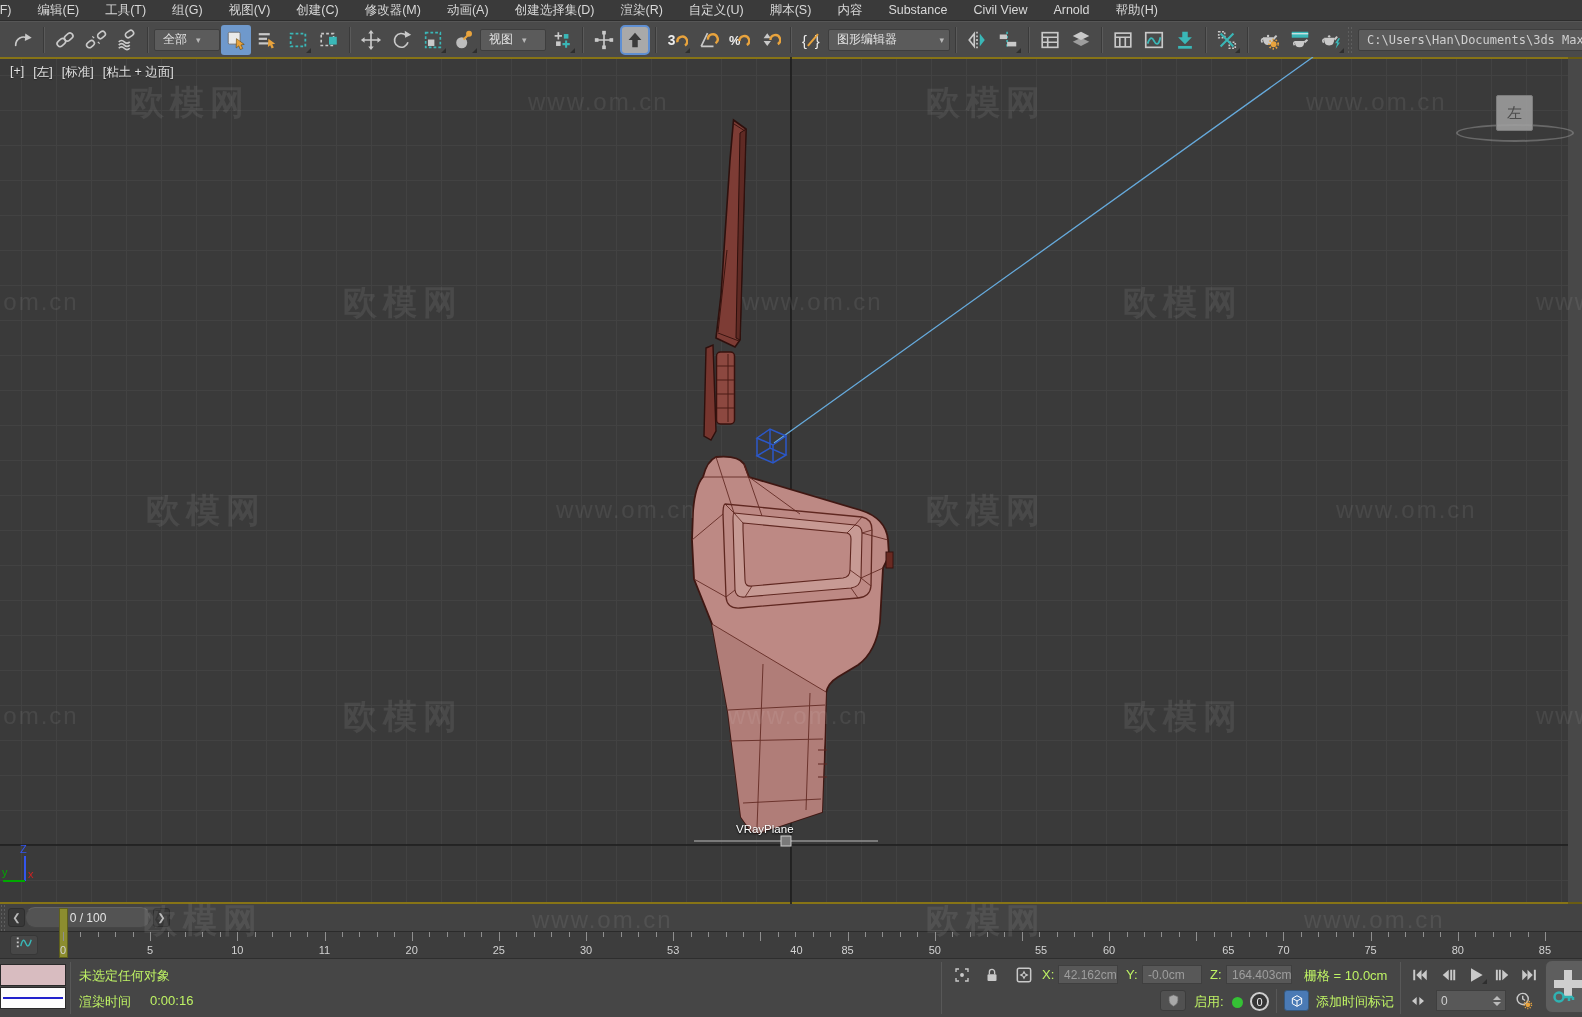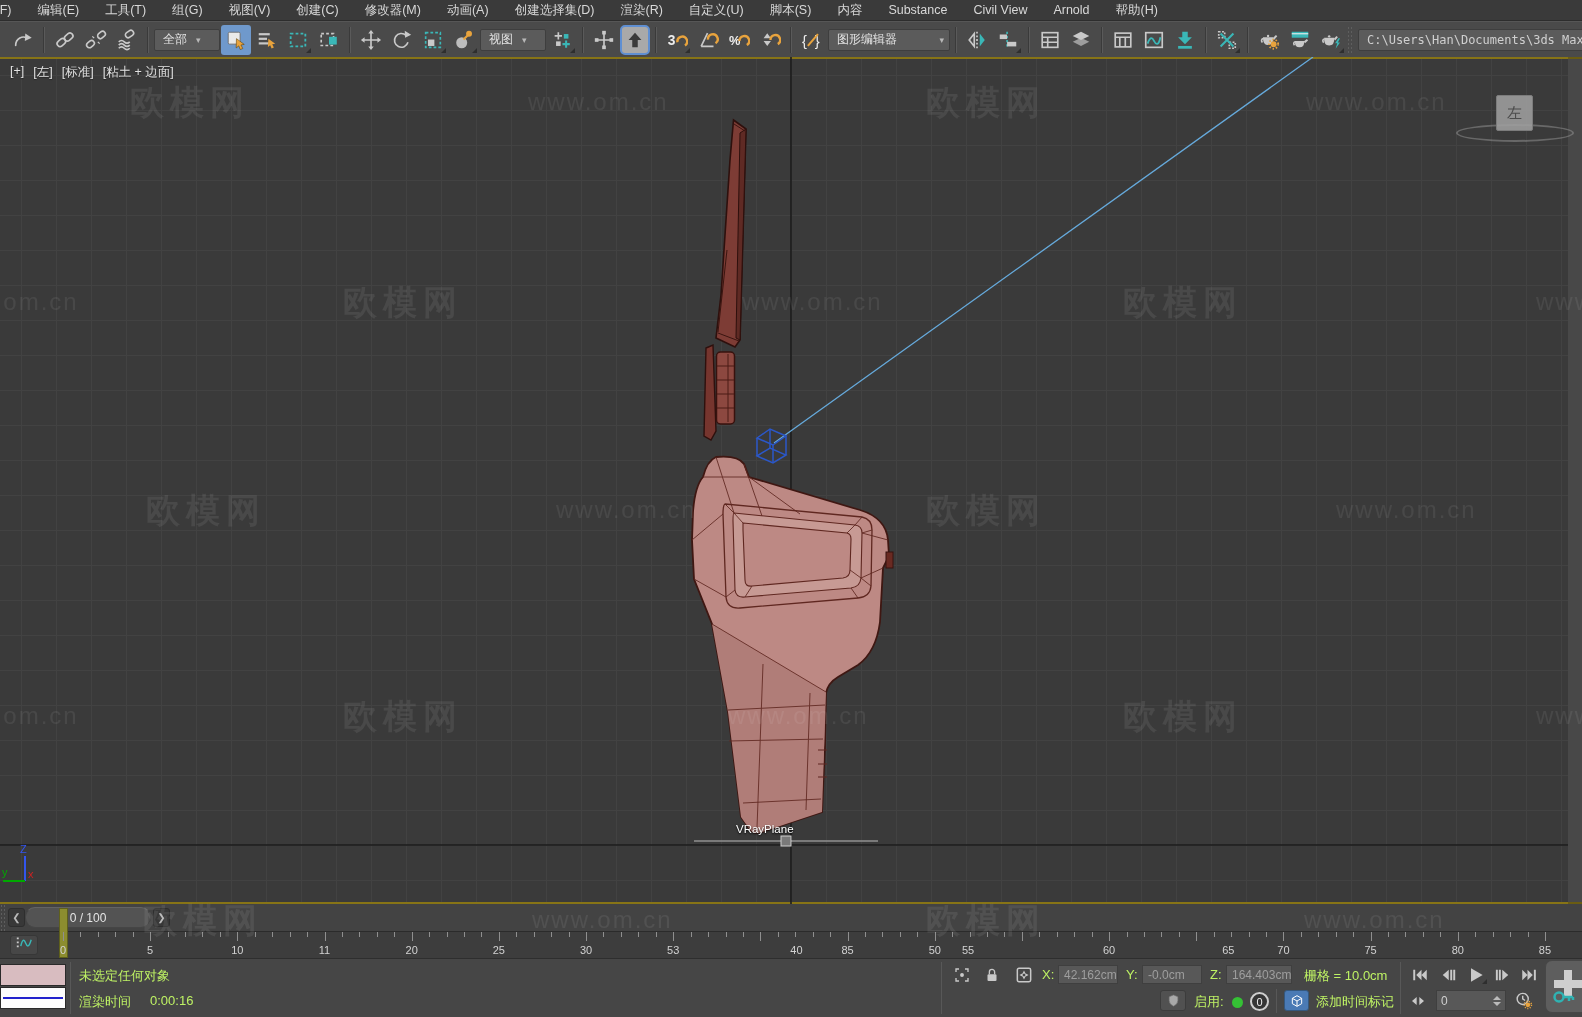--- a/index.html
+++ b/index.html
@@ -613,21 +613,21 @@
         <span class="tick-label" style="left: 150.175px;">5</span>
         <span class="tick-label" style="left: 237.35px;">10</span>
         <span class="tick-label" style="left: 324.525px;">11</span>
         <span class="tick-label" style="left: 411.7px;">20</span>
         <span class="tick-label" style="left: 498.875px;">25</span>
         <span class="tick-label" style="left: 586.05px;">30</span>
         <span class="tick-label" style="left: 673.225px;">53</span>
         <span class="tick-label" style="left: 760.4px; margin-left: 36px;">40</span>
         <span class="tick-label" style="left: 847.575px;">85</span>
         <span class="tick-label" style="left: 934.75px;">50</span>
-        <span class="tick-label" style="left: 968px;">55</span>
+        <span class="tick-label" style="left: 1041px;">55</span>
         <span class="tick-label" style="left: 1109.1px;">60</span>
         <span class="tick-label" style="left: 1196.27px; margin-left: 32px;">65</span>
         <span class="tick-label" style="left: 1283.45px;">70</span>
         <span class="tick-label" style="left: 1370.62px;">75</span>
         <span class="tick-label" style="left: 1457.8px;">80</span>
         <span class="tick-label" style="left: 1544.97px;">85</span>
       </div>
     <div class="mcurve">
         <span><svg viewBox="0 0 24 20">
             <path class="fl" d="M3 3h2.4v2.4H3zM3 8h2.4v2.4H3zM3 13h2.4v2.4H3z"></path>

